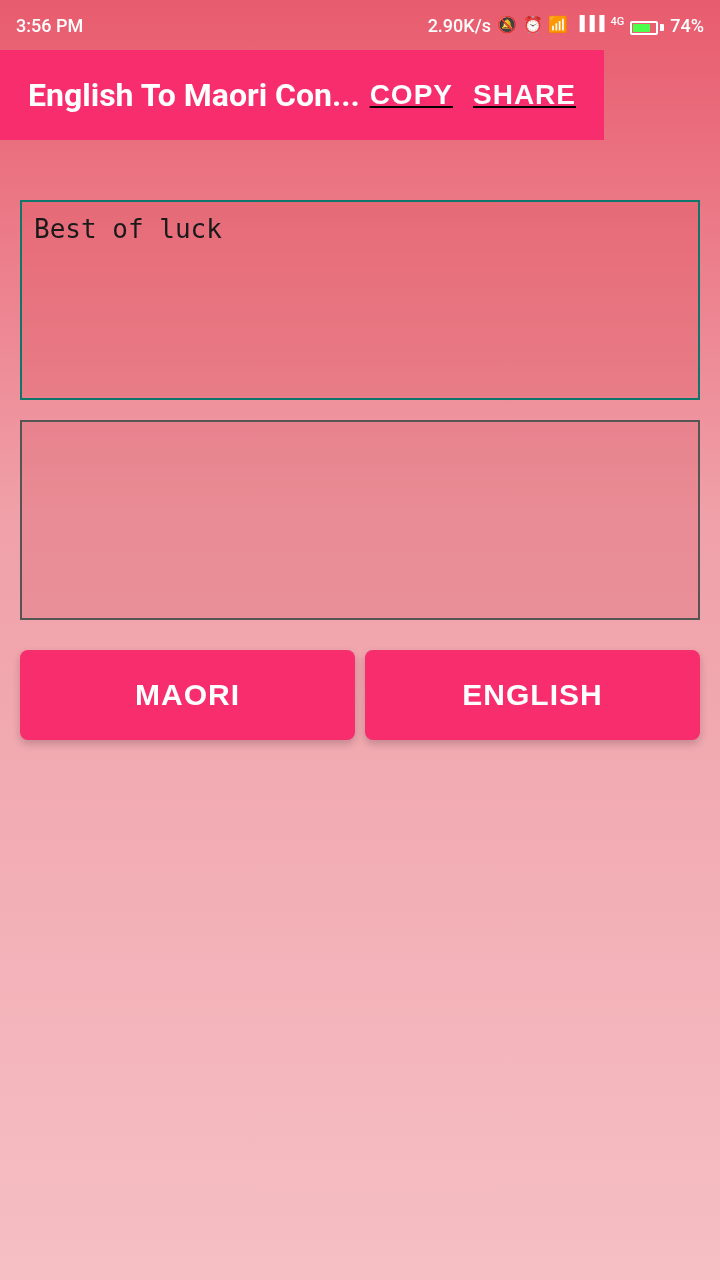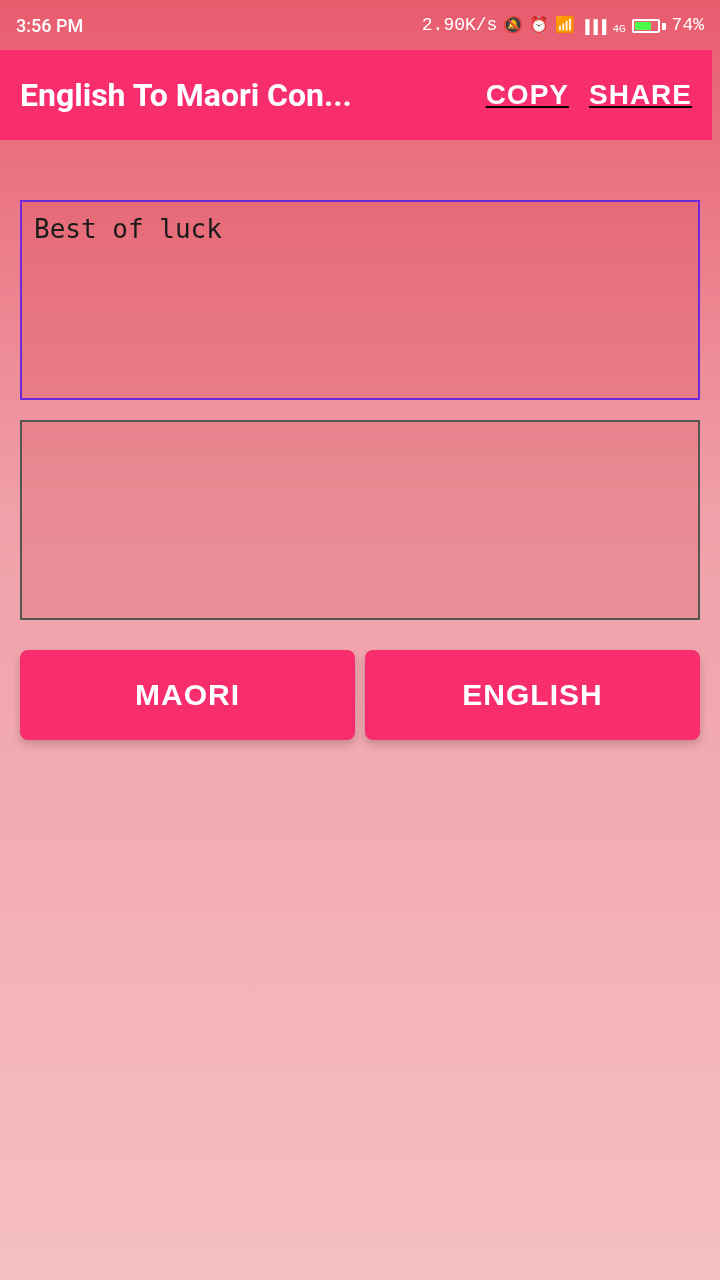--- a/index.html
+++ b/index.html
@@ -28,34 +28,33 @@
     }
 
     .status-left {
       display: flex;
       align-items: center;
       gap: 6px;
     }
 
     .status-right {
       display: flex;
-      align-items: flex-end;
+      align-items: flex-start;
       gap: 6px;
-      font-family: Liberation Mono, monospace;
     }
 
     
     .app-bar {
-      width: 712px;
+      width: 604px;
       height: 90px;
       background: #f72d6e;
       display: flex;
       align-items: center;
       justify-content: space-between;
-      padding: 0 20px;
+      padding: 0 28px;
     }
 
     .app-title {
       color: white;
       font-size: 32px;
       font-weight: bold;
       flex: 1;
     }
 
     .app-bar-actions {
@@ -80,21 +79,21 @@
       width: 720px;
       padding: 60px 20px 20px 20px;
       display: flex;
       flex-direction: column;
       gap: 20px;
     }
 
     .text-box {
       width: 100%;
       height: 200px;
-      border: 2px solid #6d28d9;
+      border: 2px solid #0f766e;
       background: rgba(220, 80, 90, 0.3);
       padding: 12px;
       font-size: 26px;
       color: #1a1a1a;
       resize: none;
       outline: none;
     }
 
     .text-box-empty {
       width: 100%;

